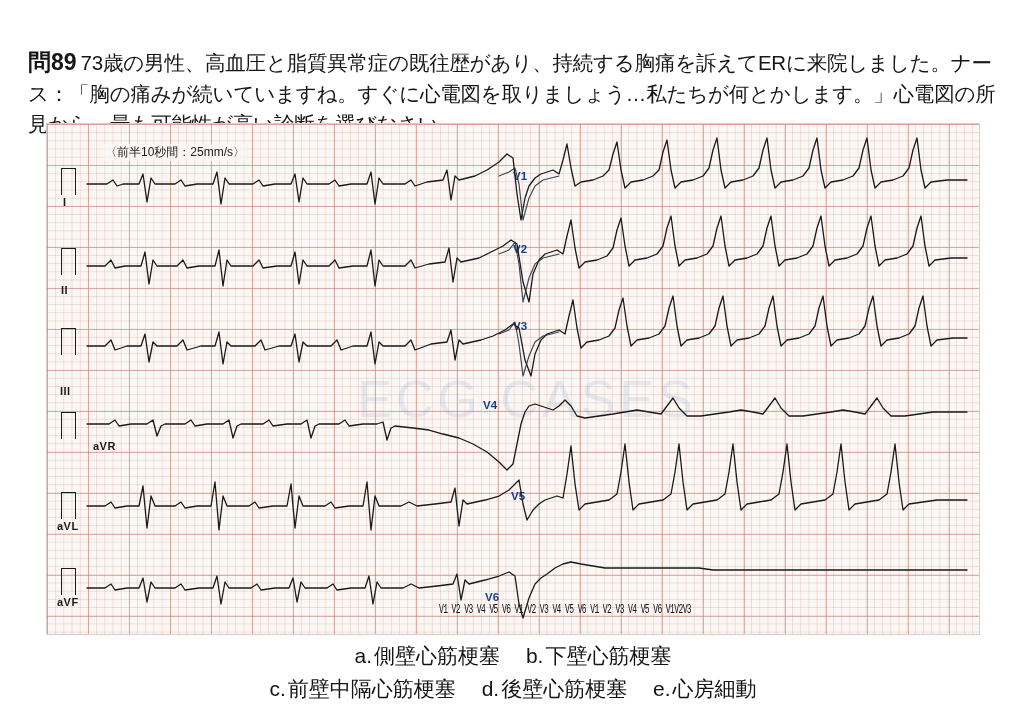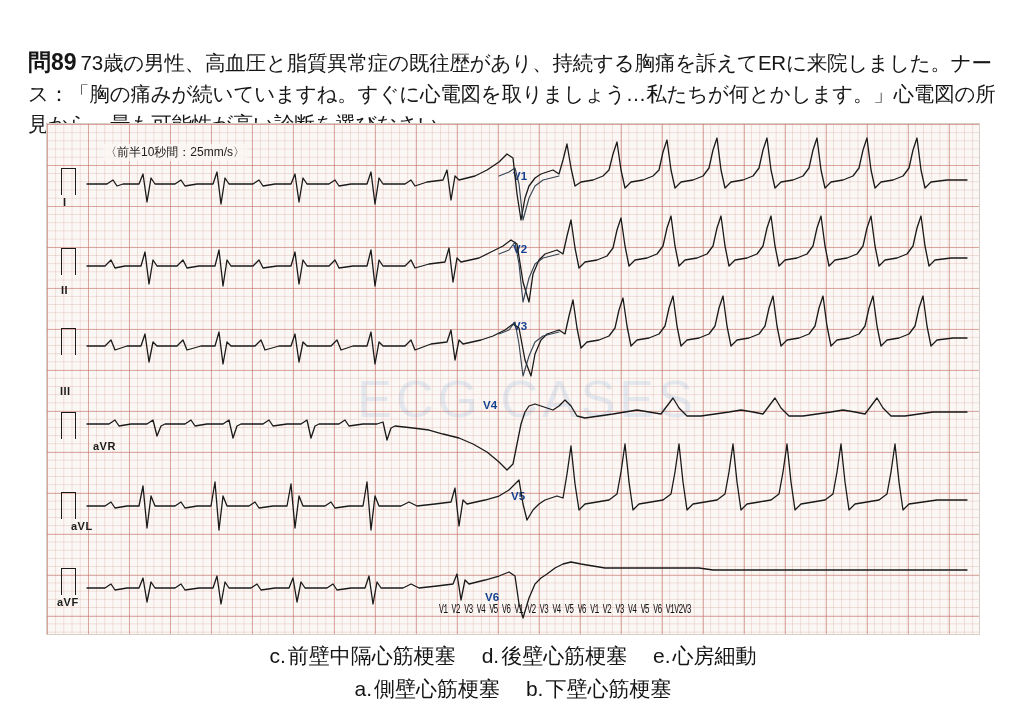--- a/index.html
+++ b/index.html
@@ -179,21 +179,21 @@
     <div class="calibration" style="left:14px; top:124px;"></div>
     <div class="calibration" style="left:14px; top:204px;"></div>
     <div class="calibration" style="left:14px; top:288px;"></div>
     <div class="calibration" style="left:14px; top:368px;"></div>
     <div class="calibration" style="left:14px; top:444px;"></div>
 
     <div class="lead-tag" style="left:16px; top:72px;">I</div>
     <div class="lead-tag" style="left:14px; top:160px;">II</div>
     <div class="lead-tag" style="left:13px; top:232px;margin-top:29px;">III</div>
     <div class="lead-tag" style="left:10px; top:316px;margin-left:36px;">aVR</div>
-    <div class="lead-tag" style="left:10px; top:396px;padding-left:14px;">aVL</div>
+    <div class="lead-tag" style="left:10px; top:396px;">aVL</div>
     <div class="lead-tag" style="left:10px; top:472px;">aVF</div>
 
     <div class="v-tag" style="left:466px; top:46px;">V1</div>
     <div class="v-tag" style="left:466px; top:119px;">V2</div>
     <div class="v-tag" style="left:466px; top:196px;">V3</div>
     <div class="v-tag" style="left:436px; top:275px;">V4</div>
     <div class="v-tag" style="left:464px; top:366px;">V5</div>
     <div class="v-tag" style="left:438px; top:467px;">V6</div>
 
     <div class="bottom-strip">V1 V2 V3 V4 V5 V6 V1 V2 V3 V4 V5 V6 V1 V2 V3 V4 V5 V6 V1V2V3</div>
@@ -223,23 +223,23 @@
       <g fill="none" stroke="#223344" stroke-width="1.15" stroke-linejoin="round" stroke-linecap="round" opacity="0.9">
         <path d="M452,52 L462,48 L468,44 L472,60 L476,96 L482,74 L488,62 L496,56 L504,54 L512,52"></path>
         <path d="M452,130 L462,126 L468,118 L472,140 L476,178 L482,154 L488,140 L496,134 L504,132 L512,130"></path>
         <path d="M452,210 L462,206 L468,198 L472,220 L476,252 L482,232 L488,218 L496,212 L504,210 L512,208"></path>
       </g>
     </svg>
   </div>
 
   <div class="choices">
     <div class="choice-row">
+      <span class="choice"><span class="choice-letter">a.</span><span>側壁心筋梗塞</span></span>
+      <span class="choice"><span class="choice-letter">b.</span><span>下壁心筋梗塞</span></span>
+    </div>
+    <div class="choice-row">
       <span class="choice"><span class="choice-letter">c.</span><span>前壁中隔心筋梗塞</span></span>
       <span class="choice"><span class="choice-letter">d.</span><span>後壁心筋梗塞</span></span>
       <span class="choice"><span class="choice-letter">e.</span><span>心房細動</span></span>
     </div>
-    <div class="choice-row">
-      <span class="choice"><span class="choice-letter">a.</span><span>側壁心筋梗塞</span></span>
-      <span class="choice"><span class="choice-letter">b.</span><span>下壁心筋梗塞</span></span>
-    </div>
   </div>
 
 </div>
 
 </body></html>

